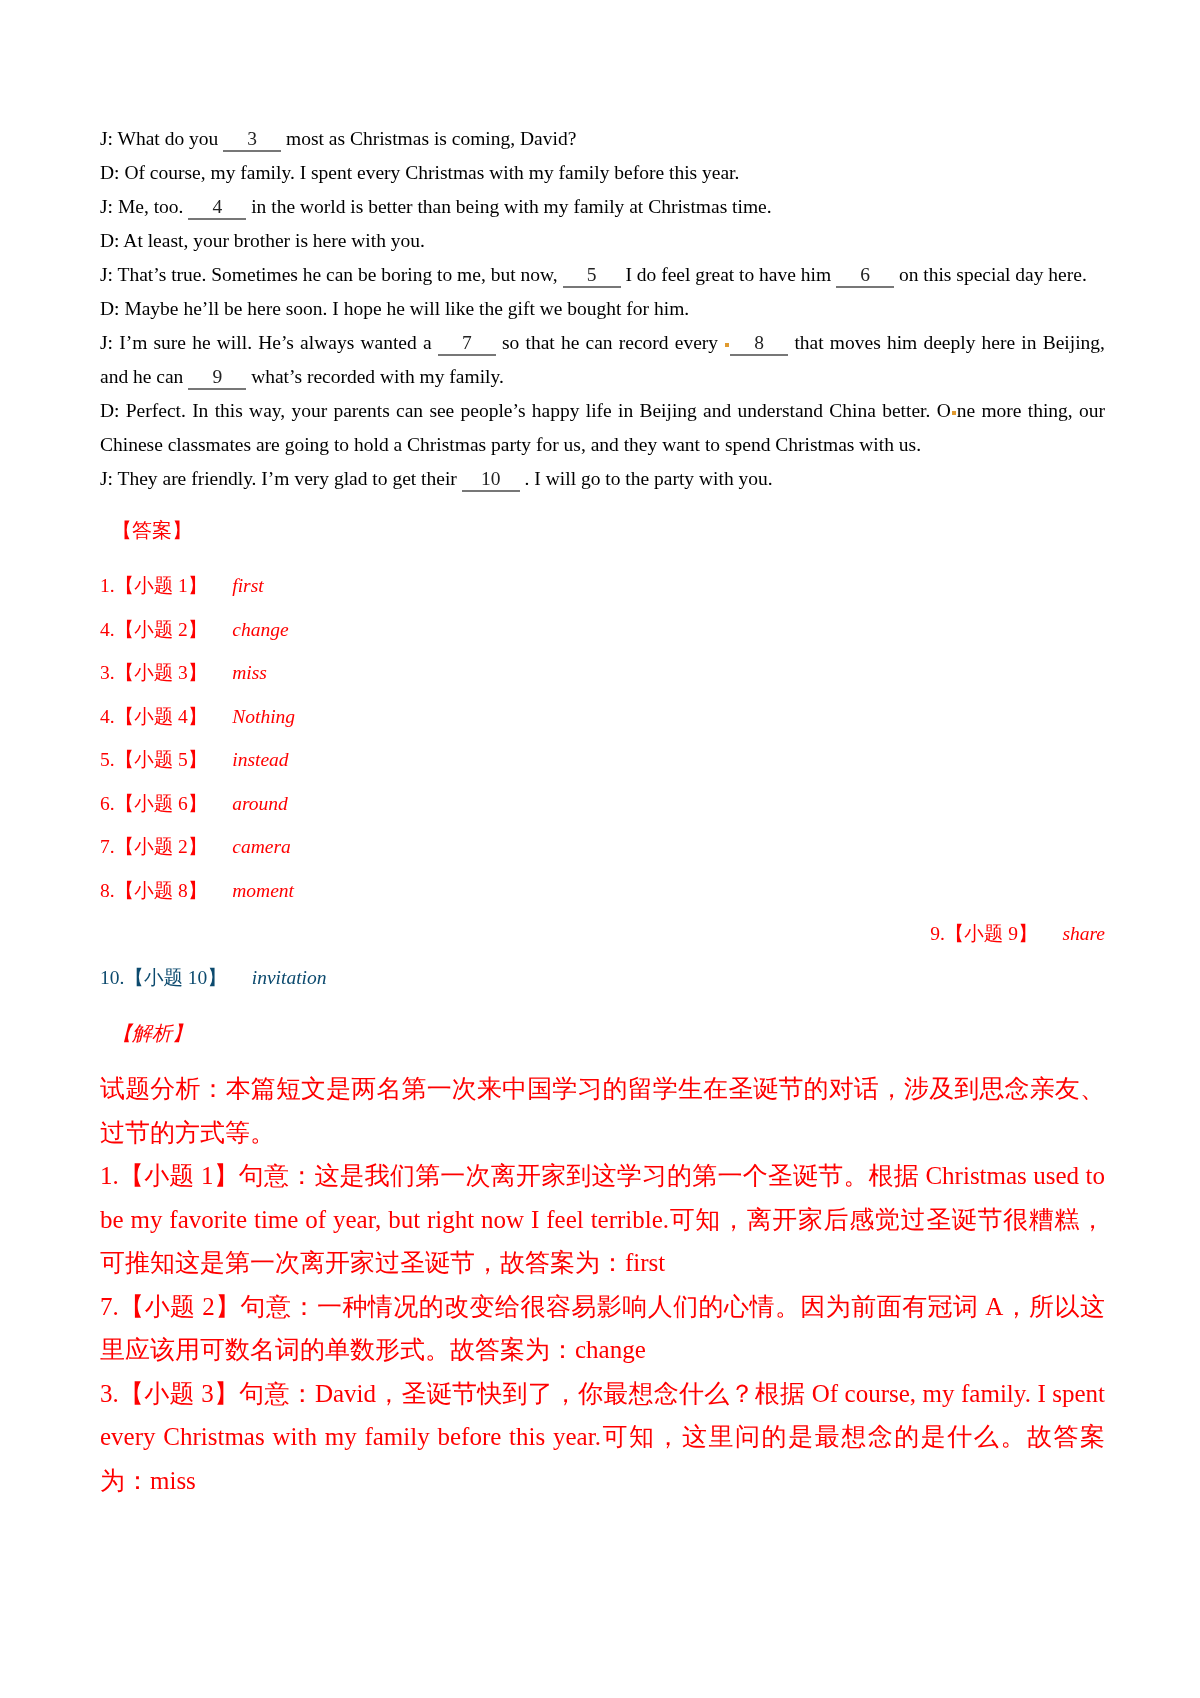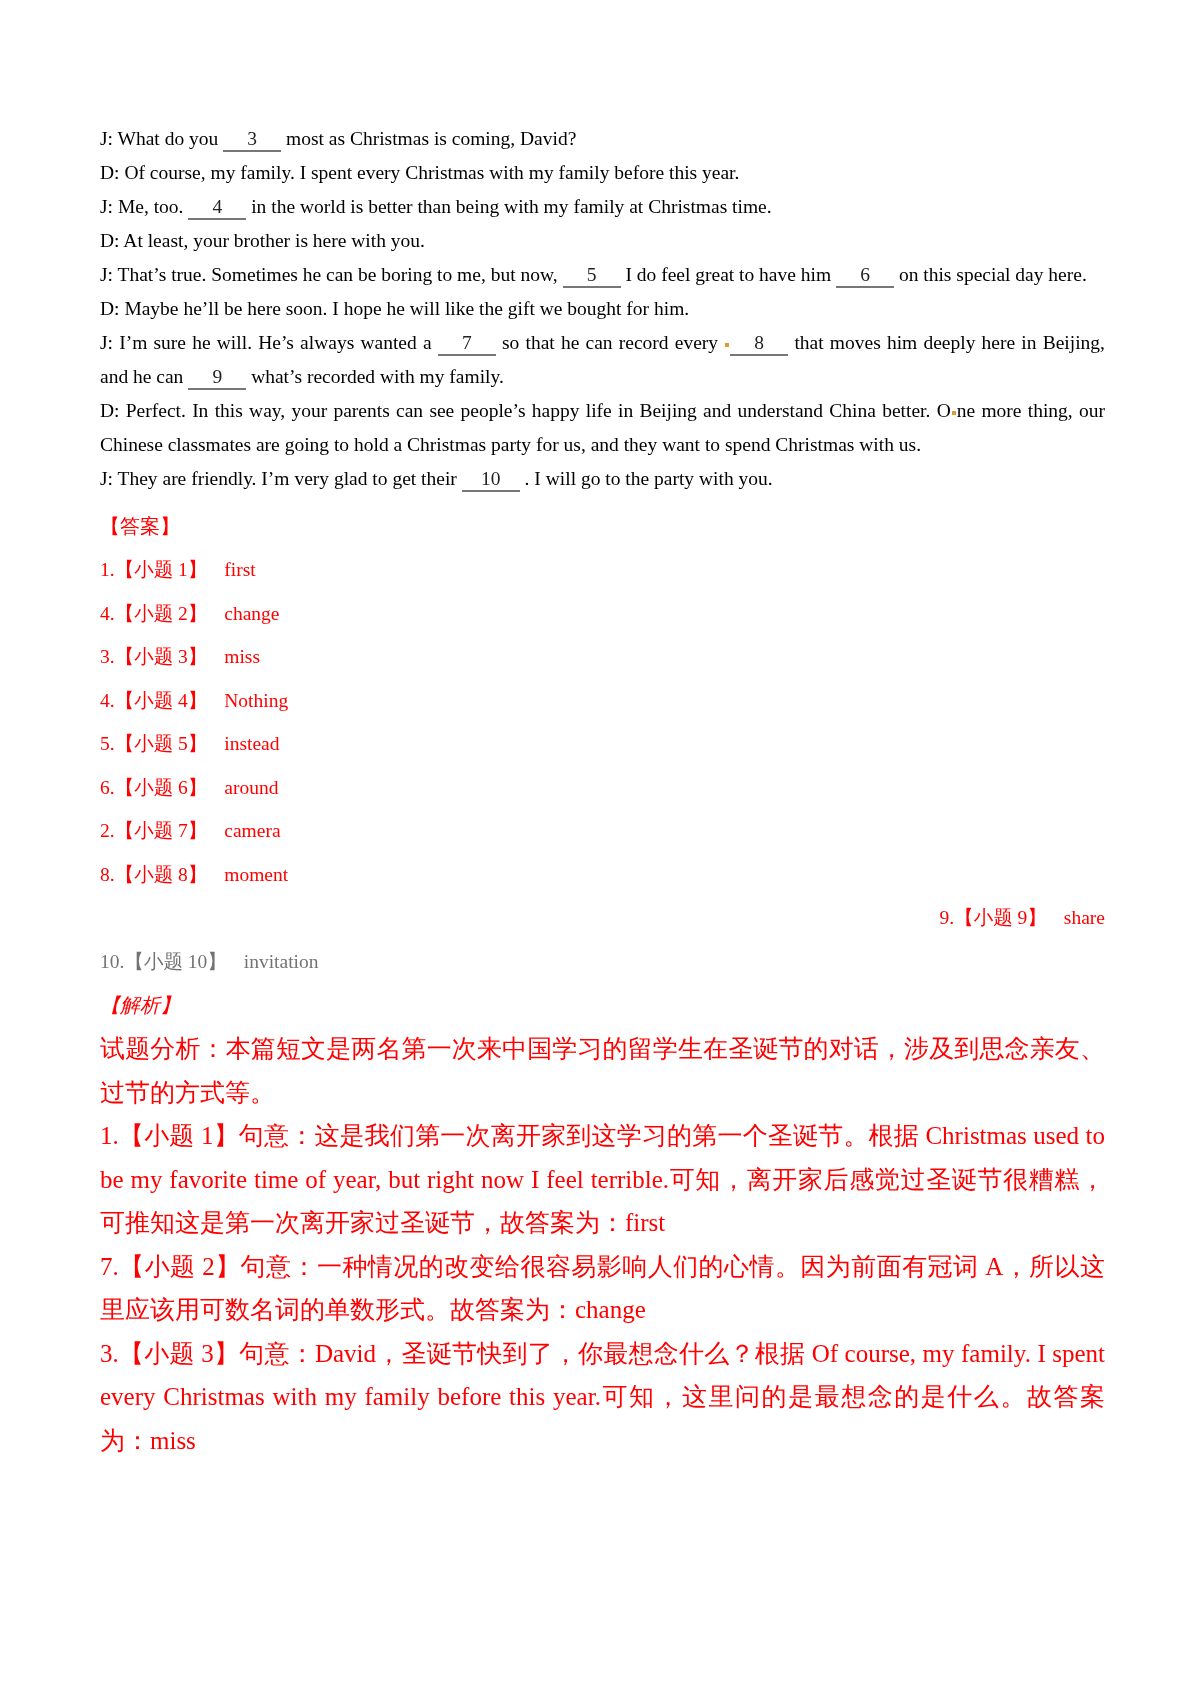--- a/index.html
+++ b/index.html
@@ -39,33 +39,33 @@
   }
   .dot {
     display: inline-block;
     width: 4px;
     height: 4px;
     background: #e09a2f;
     margin: 0 1px 2px 1px;
   }
   
   .red-header {
-    margin: 0;
+    margin: 12px;
     font-size: 20px;
     line-height: 44px;
     font-weight: normal;
   }
   .answers-block { margin-top: 8px; }
   .ans {
     margin: 0;
     font-size: 19.5px;
     line-height: 43.5px;
     white-space: nowrap;
   }
-  .ans .answord { margin-left: 17px; }
+  .ans .answord { margin-left: 25px; font-style: italic; }
   .analysis-block p.apara {
     margin: 0;
     font-size: 25px;
     line-height: 43.5px;
     text-align: justify;
   }
 </style>
 </head>
 <body>
 
@@ -85,24 +85,24 @@
 
   <div class="answers-block">
     <p class="red-header" style="color: rgb(254, 0, 0);">【答案】</p>
     <div>
         <p class="ans" style="color: rgb(254, 0, 0);"><span>1.【小题 1】</span><span class="answord">first</span></p>
         <p class="ans" style="color: rgb(254, 0, 0);"><span>4.【小题 2】</span><span class="answord">change</span></p>
         <p class="ans" style="color: rgb(254, 0, 0);"><span>3.【小题 3】</span><span class="answord">miss</span></p>
         <p class="ans" style="color: rgb(254, 0, 0);"><span>4.【小题 4】</span><span class="answord">Nothing</span></p>
         <p class="ans" style="color: rgb(254, 0, 0);"><span>5.【小题 5】</span><span class="answord">instead</span></p>
         <p class="ans" style="color: rgb(254, 0, 0);"><span>6.【小题 6】</span><span class="answord">around</span></p>
-        <p class="ans" style="color: rgb(254, 0, 0);"><span>2.【小题 7】</span><span class="answord">camera</span></p>
+        <p class="ans" style="color: rgb(254, 0, 0);"><span>7.【小题 2】</span><span class="answord">camera</span></p>
         <p class="ans" style="color: rgb(254, 0, 0);"><span>8.【小题 8】</span><span class="answord">moment</span></p>
         <p class="ans" style="color: rgb(254, 0, 0); text-align: right;"><span>9.【小题 9】</span><span class="answord">share</span></p>
-        <p class="ans" style="color: #737373;"><span>10.【小题 10】</span><span class="answord">invitation</span></p>
+        <p class="ans" style="color: #0c4a6e;"><span>10.【小题 10】</span><span class="answord">invitation</span></p>
       </div>
   </div>
 
   <div class="analysis-block">
     <p class="red-header" style="color: rgb(254, 0, 0); font-style: italic;">【解析】</p>
     <div>
         <p class="apara" style="color: rgb(254, 0, 0);">试题分析：本篇短文是两名第一次来中国学习的留学生在圣诞节的对话，涉及到思念亲友、过节的方式等。</p>
         <p class="apara" style="color: rgb(254, 0, 0);">1.【小题 1】句意：这是我们第一次离开家到这学习的第一个圣诞节。根据 Christmas used to be my favorite time of year, but right now I feel terrible.可知，离开家后感觉过圣诞节很糟糕，可推知这是第一次离开家过圣诞节，故答案为：first</p>
         <p class="apara" style="color: rgb(254, 0, 0);">7.【小题 2】句意：一种情况的改变给很容易影响人们的心情。因为前面有冠词 A，所以这里应该用可数名词的单数形式。故答案为：change</p>
         <p class="apara" style="color: rgb(254, 0, 0);">3.【小题 3】句意：David，圣诞节快到了，你最想念什么？根据 Of course, my family. I spent every Christmas with my family before this year.可知，这里问的是最想念的是什么。故答案为：miss</p>

